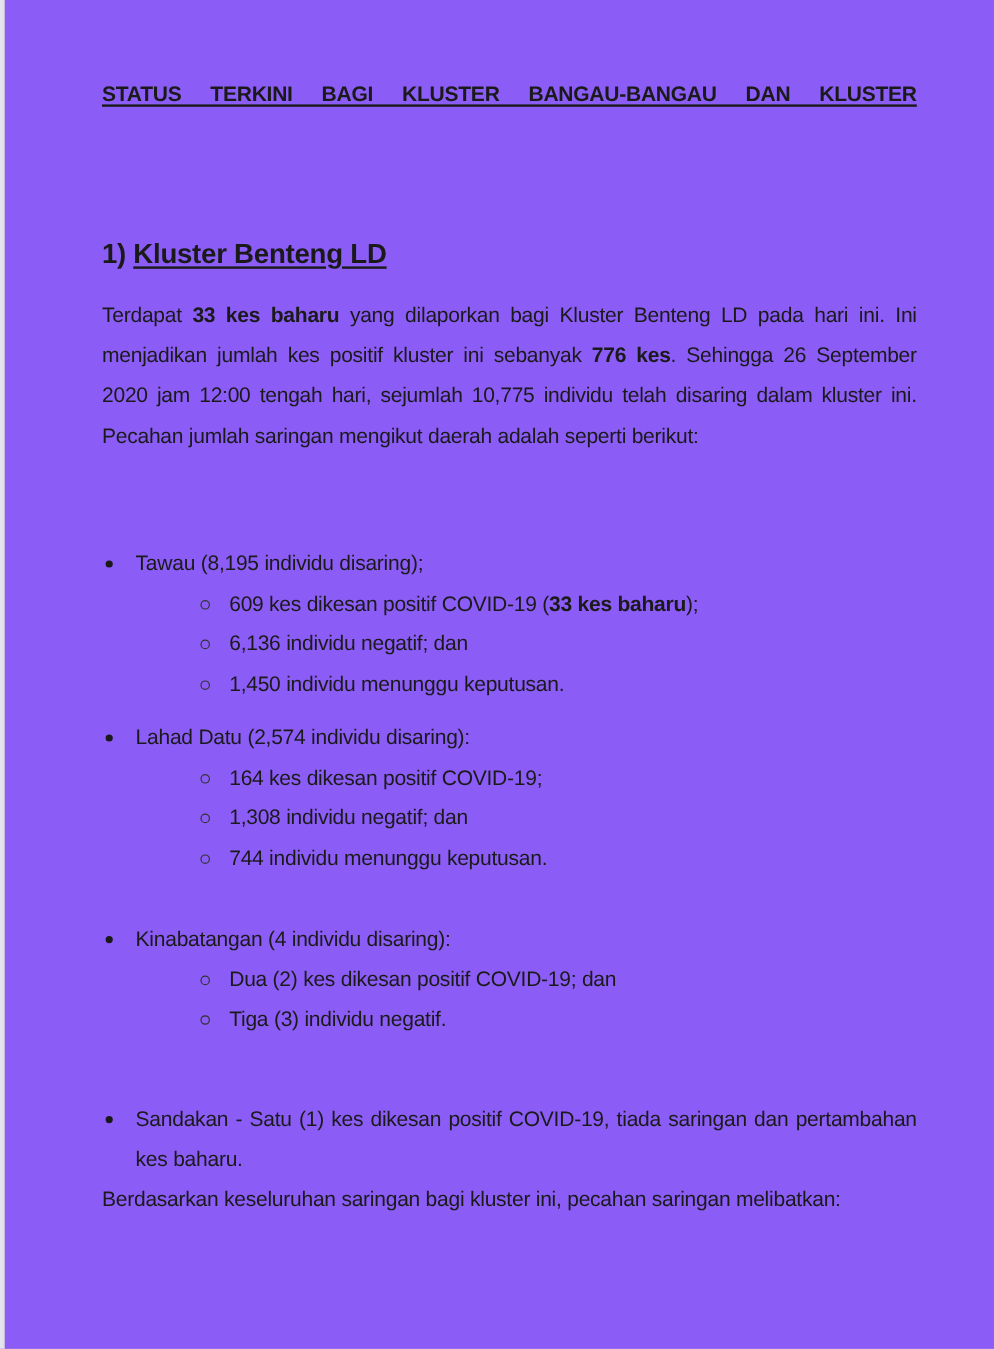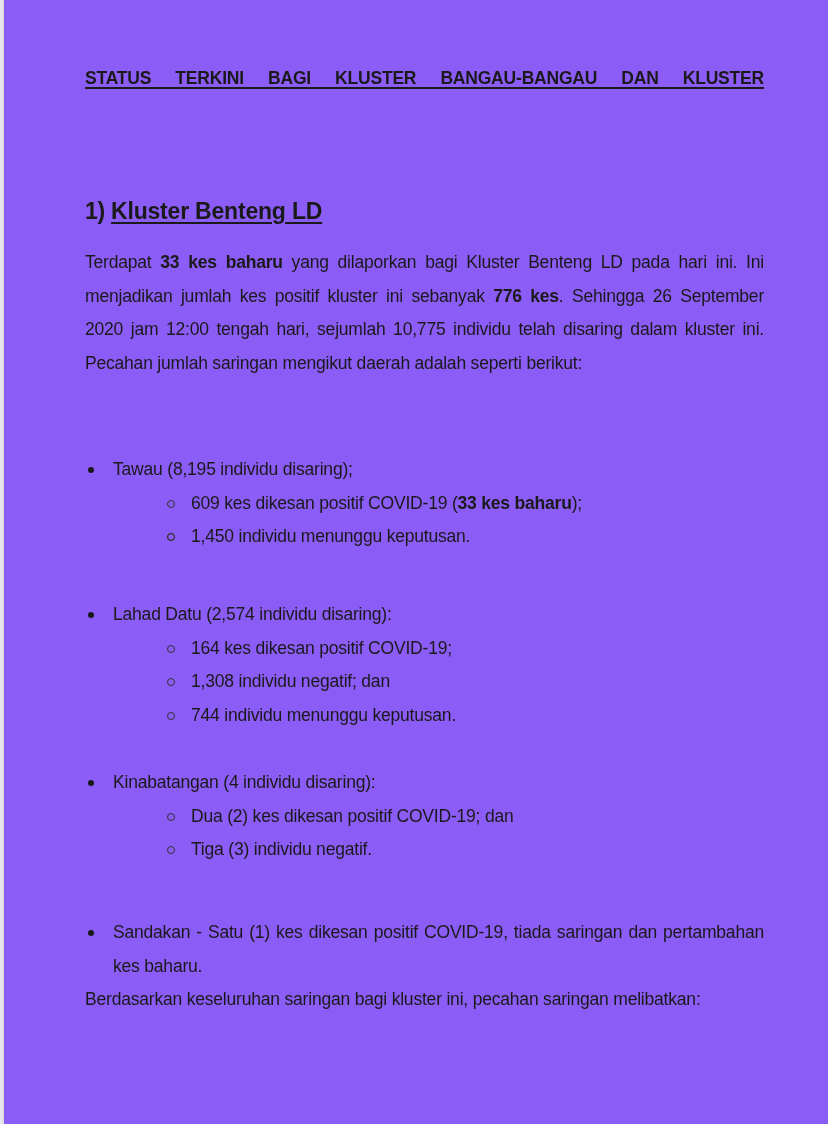--- a/index.html
+++ b/index.html
@@ -77,21 +77,21 @@
     </h2>
 
     <p class="para p1"><span>Terdapat </span><b>33 kes baharu</b><span> yang dilaporkan bagi Kluster Benteng LD pada hari ini. Ini menjadikan jumlah kes positif kluster ini sebanyak </span><b>776 kes</b><span>. Sehingga 26 September 2020 jam 12:00 tengah hari, sejumlah 10,775 individu telah disaring dalam kluster ini. Pecahan jumlah saringan mengikut daerah adalah seperti berikut:</span></p>
 
     <ul class="bullet-list b1">
       <li class="bullet-item">
         <span class="dot"></span>
         <span>Tawau (8,195 individu disaring);</span>
         <ul class="sub-list">
           <li class="sub-item"><span class="circ"></span><span>609 kes dikesan positif COVID-19 (</span><b>33 kes baharu</b><span>);</span></li>
-          <li class="sub-item"><span class="circ"></span></li>
+          <li class="sub-item"><span class="circ"></span><span>6,136 individu negatif; dan</span></li>
           <li class="sub-item"><span class="circ"></span><span>1,450 individu menunggu keputusan.</span></li>
         </ul>
       </li>
     </ul>
 
     <ul class="bullet-list b2">
       <li class="bullet-item">
         <span class="dot"></span>
         <span>Lahad Datu (2,574 individu disaring):</span>
         <ul class="sub-list">

